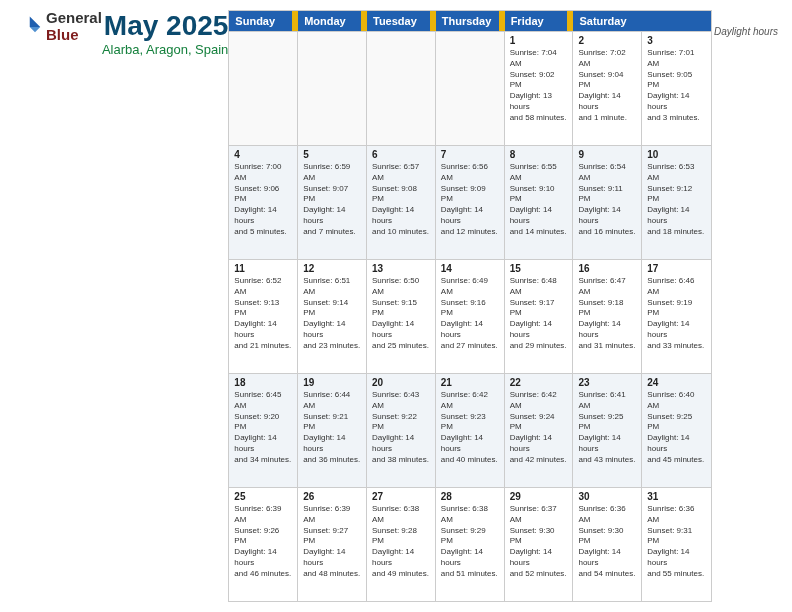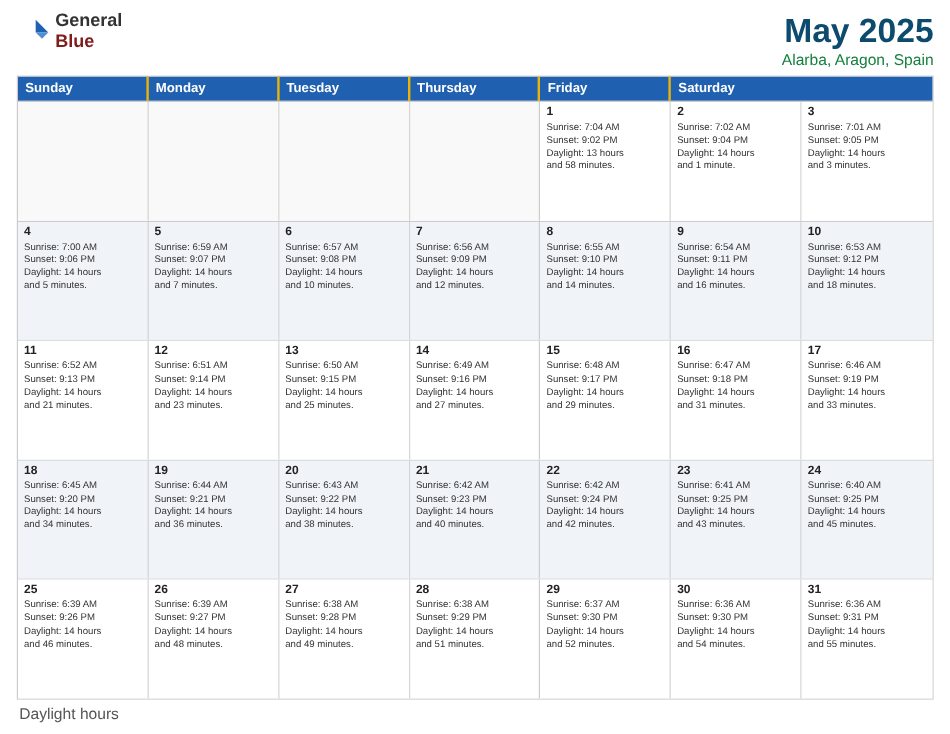--- a/index.html
+++ b/index.html
@@ -8,21 +8,21 @@
       background: #fff;
       width: 792px;
       height: 612px;
       overflow: hidden;
     }
     .page {
       width: 792px;
       height: 612px;
       background: #fff;
       display: flex;
-      flex-direction: column;
+      flex-direction: row;
       padding: 10px 14px 10px 14px;
     }
     .header {
       display: flex;
       justify-content: space-between;
       align-items: flex-start;
       margin-bottom: 6px;
     }
     .logo {
       display: flex;
@@ -69,21 +69,21 @@
     .cal-header-row {
       display: grid;
       grid-template-columns: repeat(7, 1fr);
       background: #2060b0;
     }
     .cal-header-cell {
       color: #fff;
       font-size: 11px;
       font-weight: bold;
       padding: 4px 6px;
-      border-right: 2px solid #eab308;
+      border-right: 6px solid #eab308;
       text-align: left;
     }
     .cal-header-cell:last-child { border-right: none; }
     .cal-body {
       display: flex;
       flex-direction: column;
       flex: 1;
     }
     .cal-row {
       display: grid;
@@ -108,24 +108,25 @@
       color: #222;
       display: block;
       margin-bottom: 2px;
     }
     .cell-text {
       font-size: 8px;
       color: #333;
       line-height: 1.35;
     }
     .footer-note {
-      font-size: 13px;
+      font-size: 10px;
       color: #555;
-      margin-top: 4px;
+      margin-top: 16px;
       padding-left: 2px;
+      font-style: italic;
     }
   </style>
 </head>
 <body>
 
 <div class="page">
   <div class="header">
     <div class="logo">
       <svg class="logo-icon" viewBox="0 0 32 32">
         <polygon points="18,4 30,16 18,16" fill="#2060b0"></polygon>

